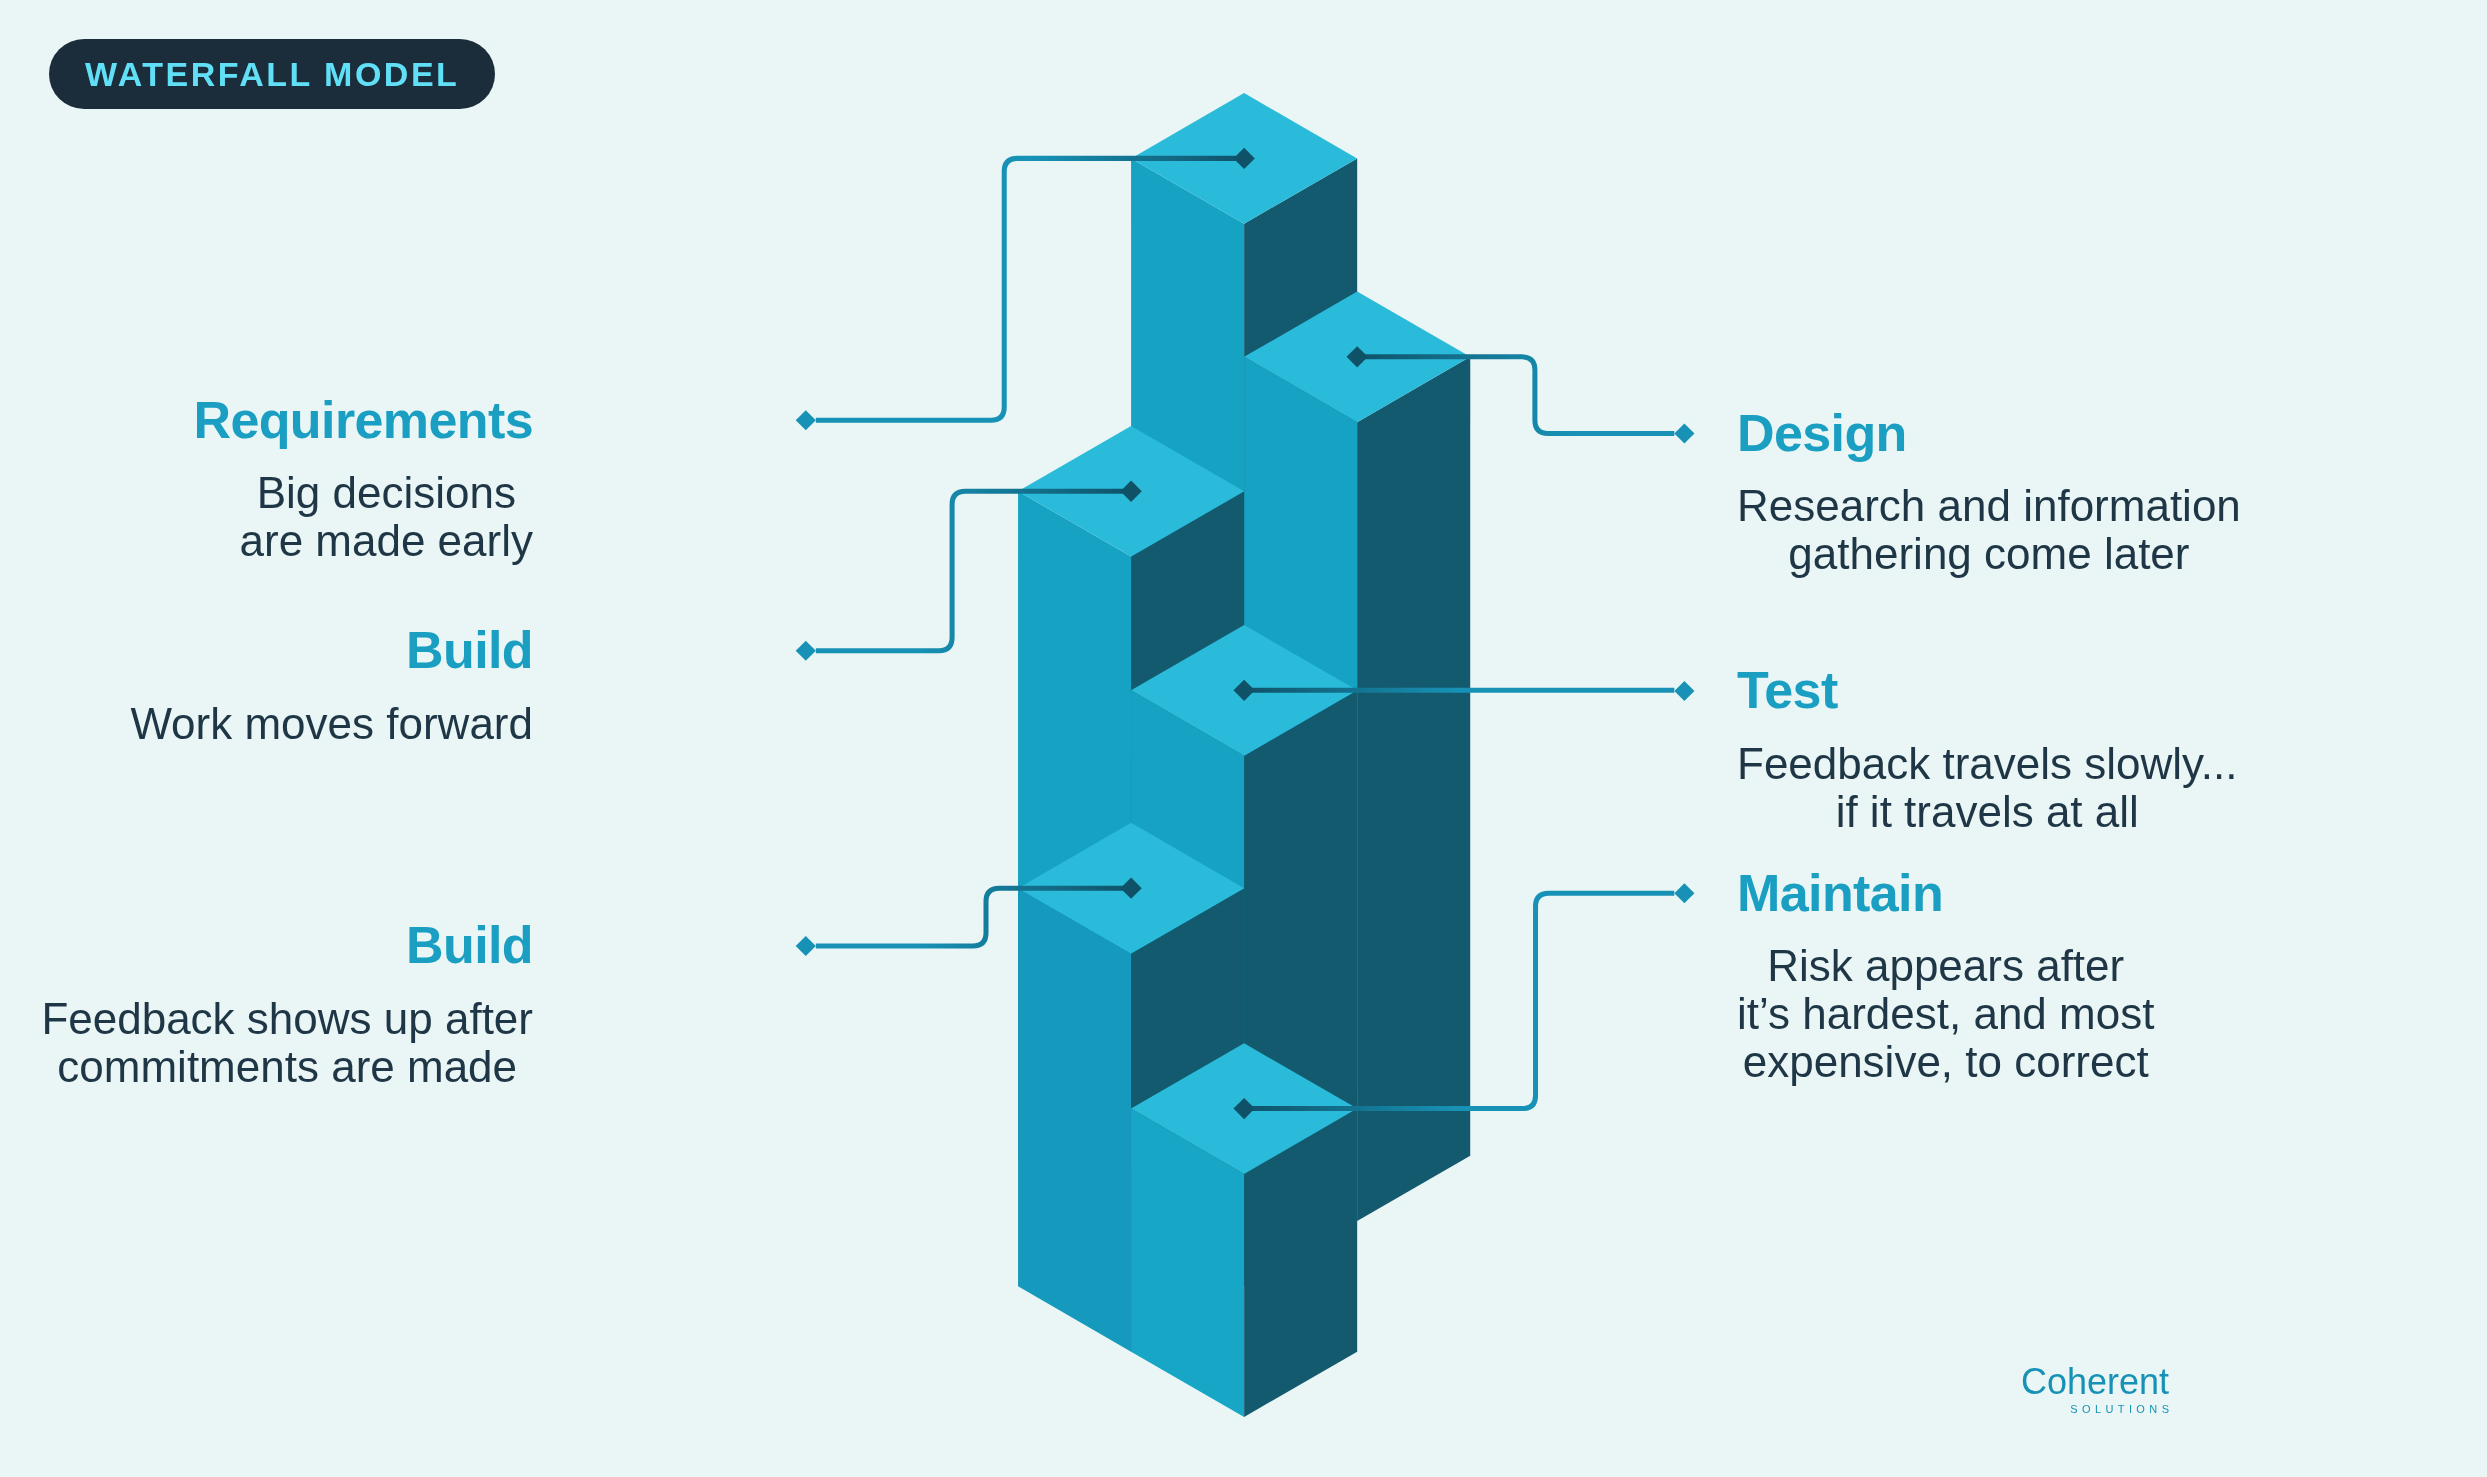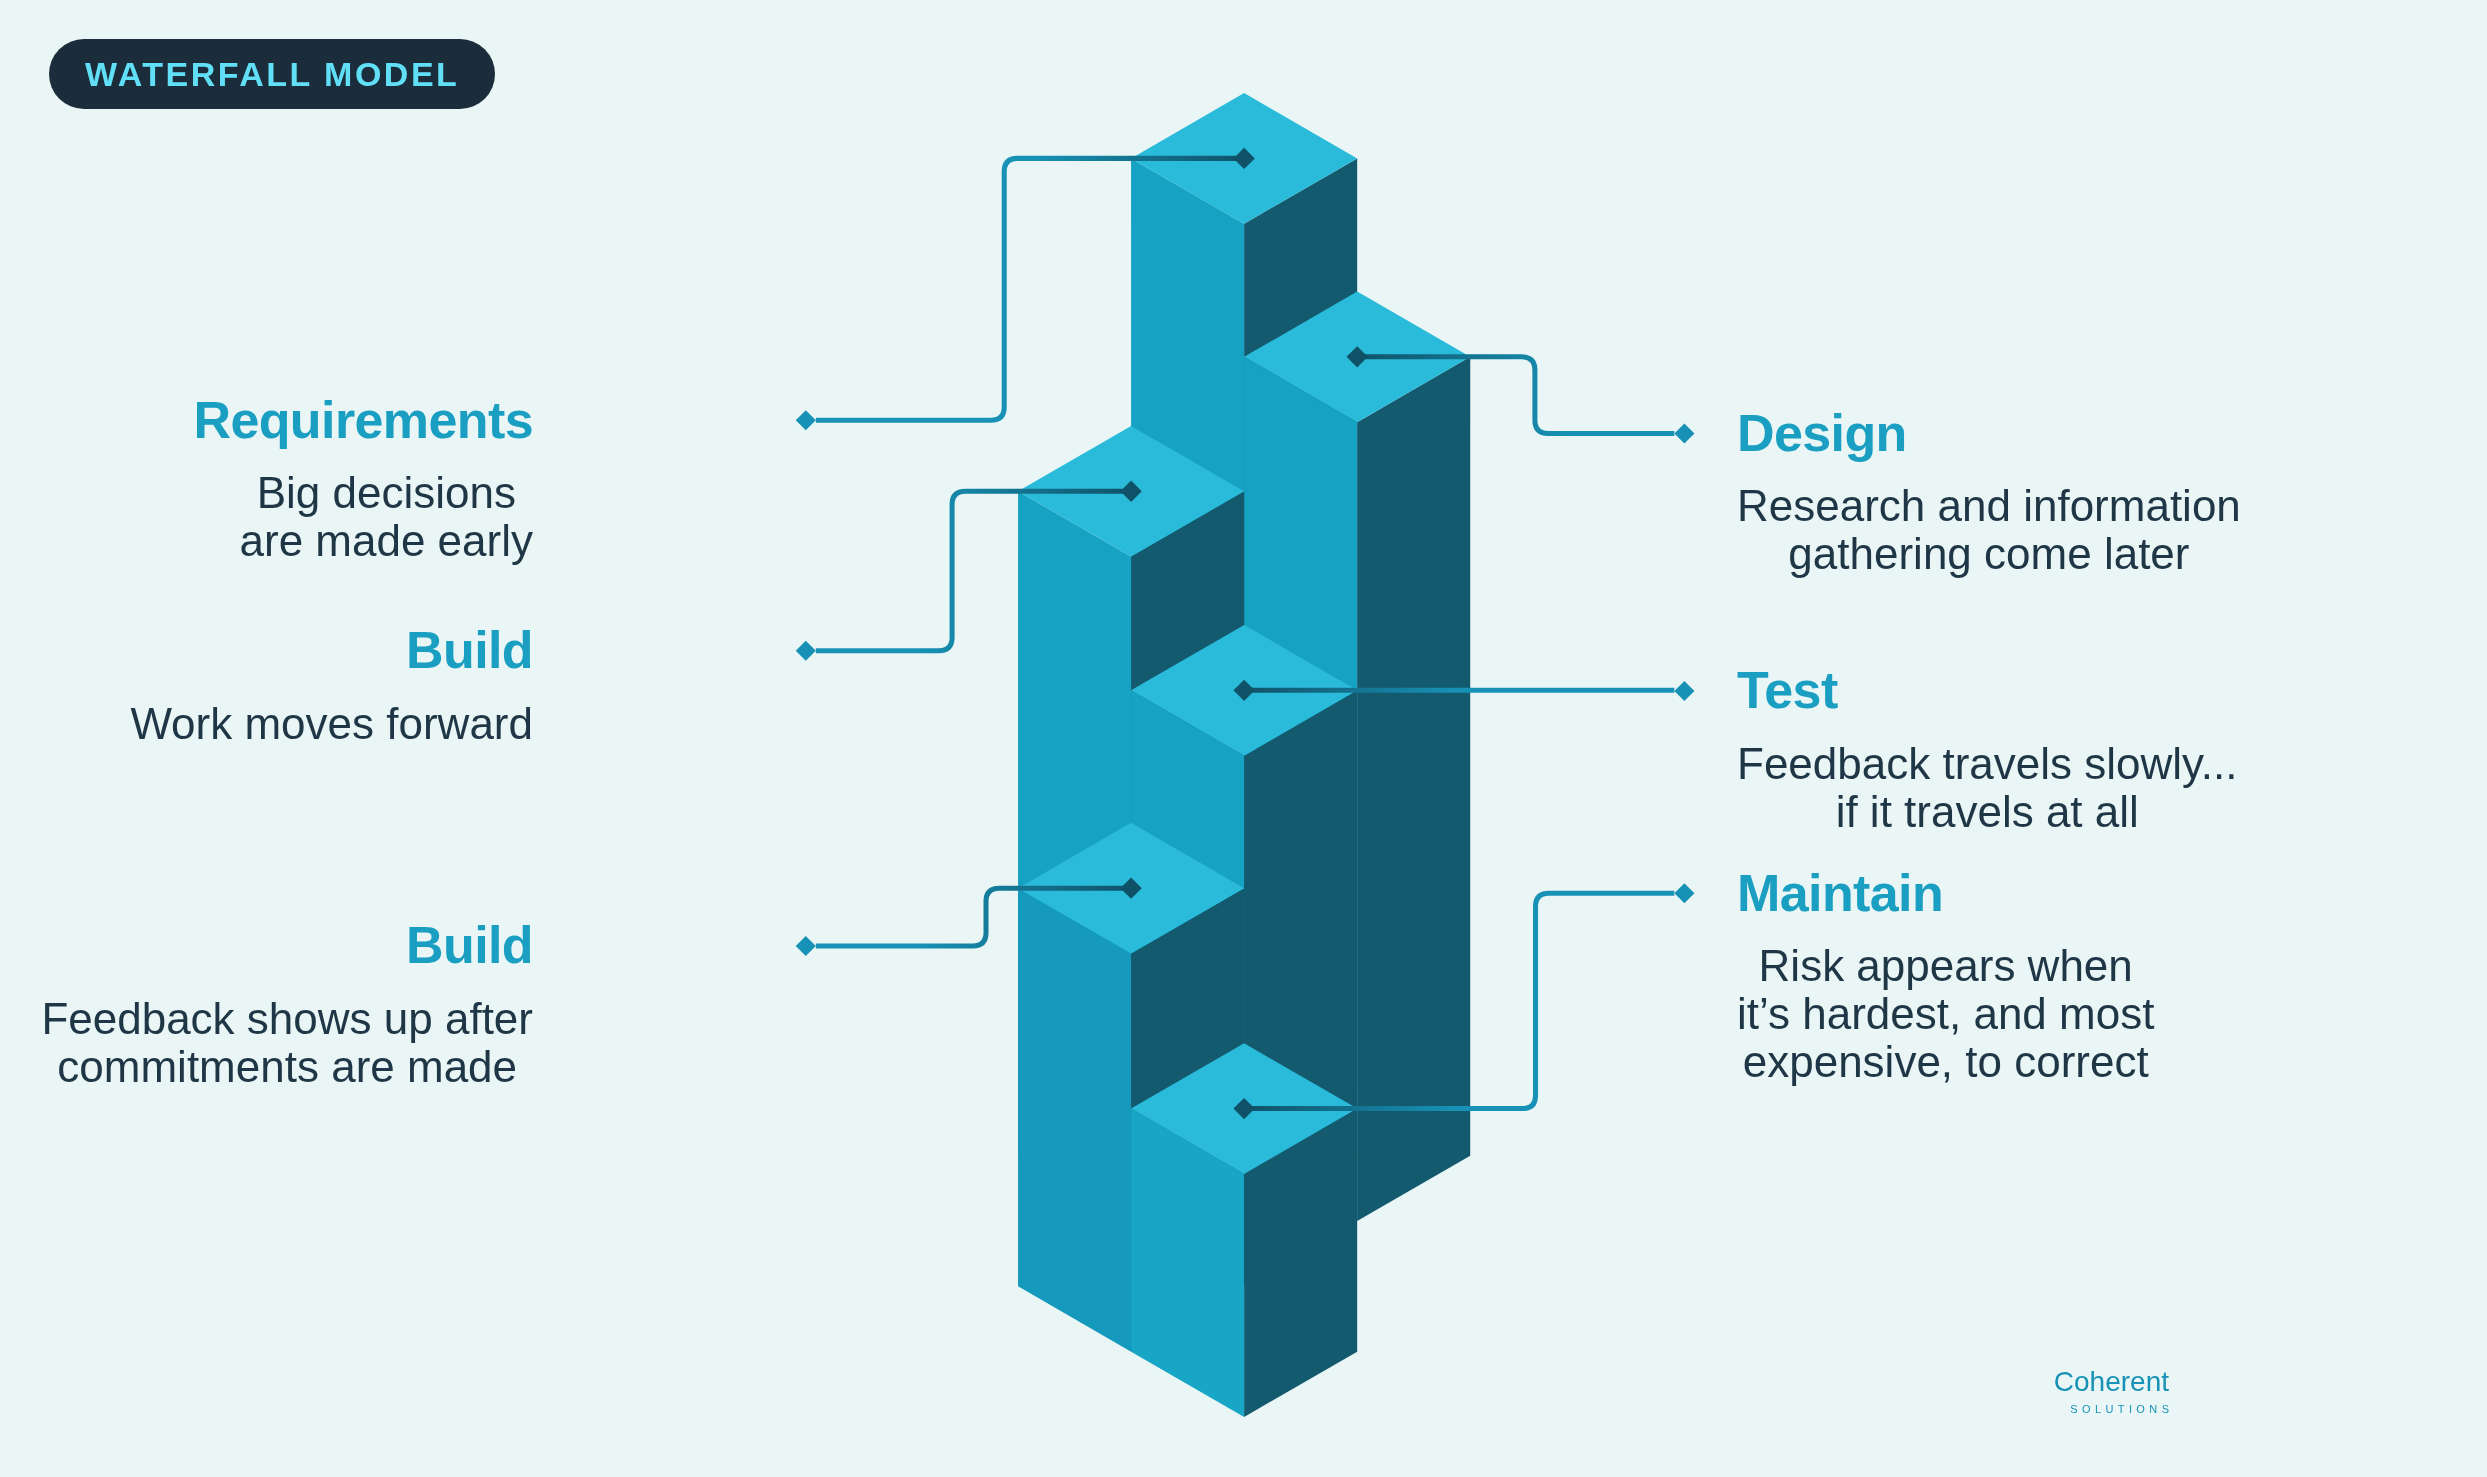--- a/index.html
+++ b/index.html
@@ -33,21 +33,21 @@
   .phase.left .phase-title{right:0;}
   .phase.right .phase-title{left:0;}
   .phase-desc{
     position:absolute;font-size:44px;font-weight:400;color:var(--body);
     line-height:48px;white-space:nowrap;text-align:center;
   }
   .phase.left .phase-desc{right:0;}
   .phase.right .phase-desc{left:0;}
 
   .logo{position:absolute;right:94px;top:1363px;text-align:right;color:var(--accent);}
-  .logo-wordmark{font-size:28px;font-weight:500;line-height:38px;letter-spacing:0px;}
+  .logo-wordmark{font-size:36px;font-weight:500;line-height:38px;letter-spacing:0px;}
   .logo-subtitle{font-size:11px;font-weight:400;letter-spacing:4.4px;margin-right:-4.4px;line-height:16.3px;}
 </style>
 </head>
 <body>
 
 <div class="stage">
 
   <svg class="diagram" viewBox="0 0 3960 2353">
     <defs id="diagram-defs">
         <linearGradient id="grad-requirements" gradientUnits="userSpaceOnUse" x1="1981" y1="0" x2="1641" y2="0">
@@ -152,21 +152,21 @@
   <div class="phase right">
     <div class="phase-title" style="top:659px">Test</div>
     <div class="phase-desc" style="top:740px">
       <div>Feedback travels slowly...</div>
       <div>if it travels at all</div>
     </div>
   </div>
   <div class="phase right">
     <div class="phase-title" style="top:862px">Maintain</div>
     <div class="phase-desc" style="top:942px">
-      <div>Risk appears when</div>
+      <div>Risk appears after</div>
       <div>it’s hardest, and most</div>
       <div>expensive, to correct</div>
     </div>
   </div>
 
   <div class="logo">
     <div class="logo-wordmark">Coherent</div>
     <div class="logo-subtitle">SOLUTIONS</div>
   </div>
 

